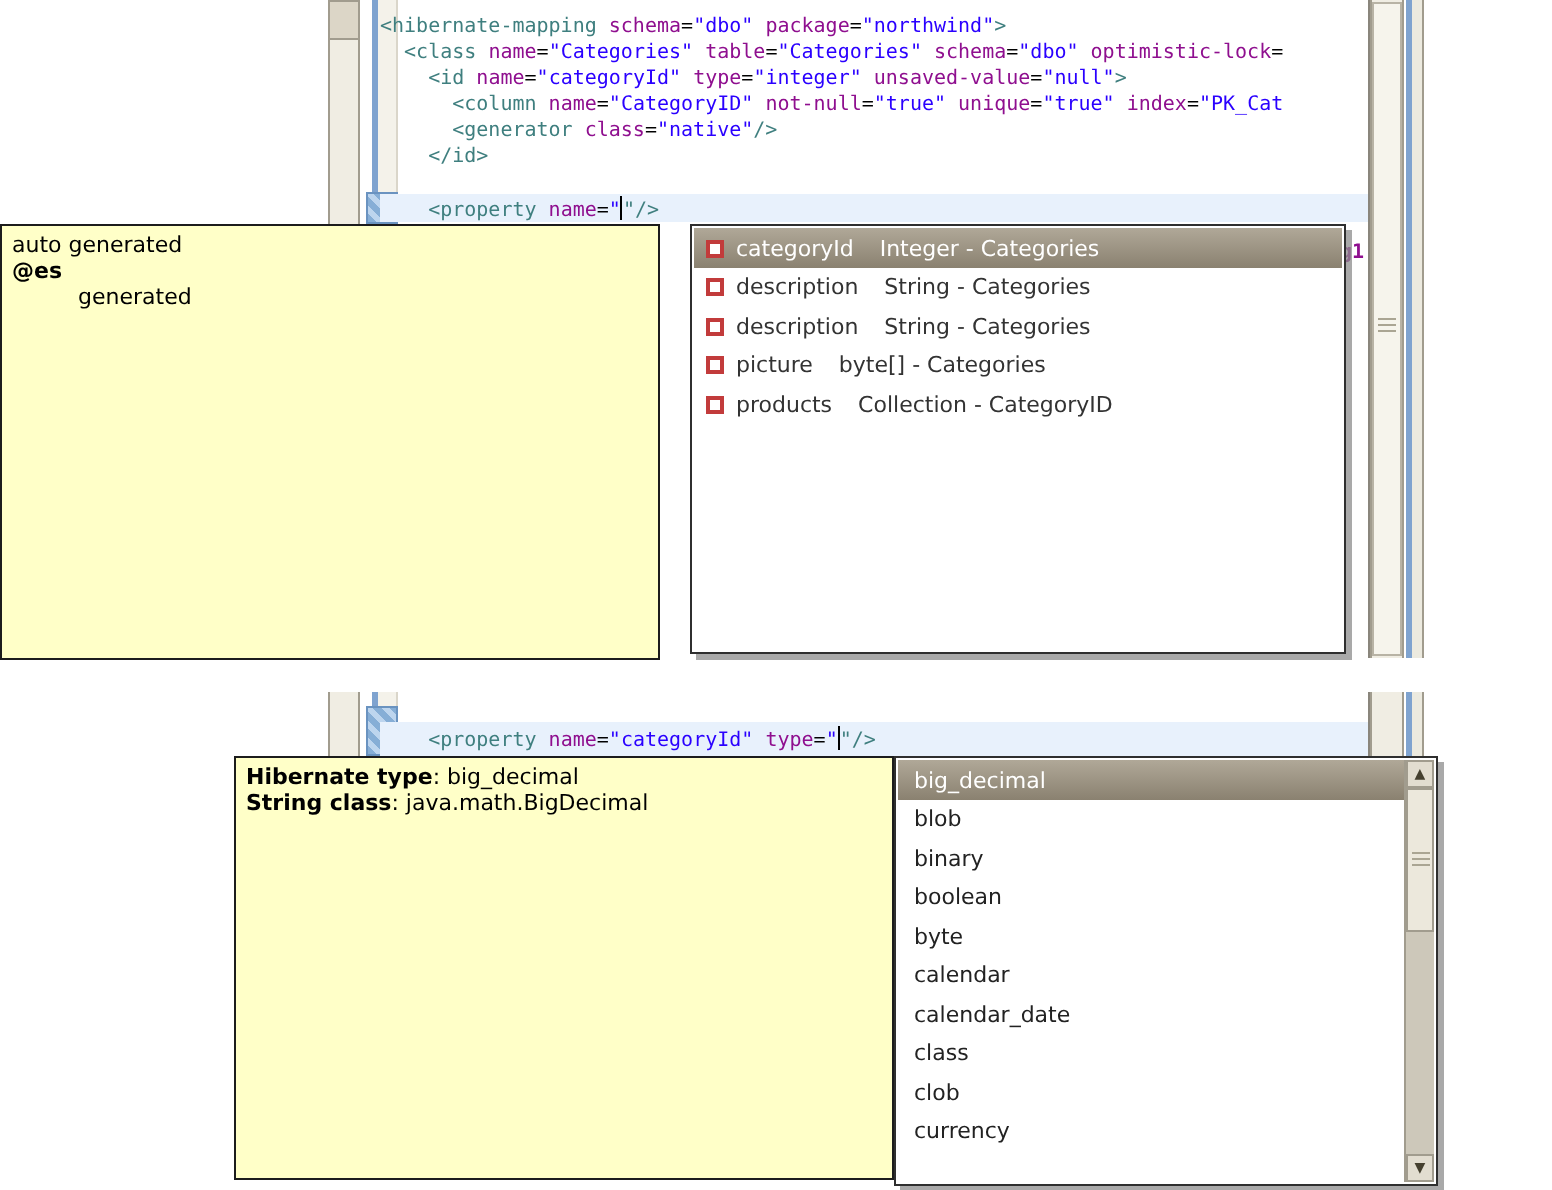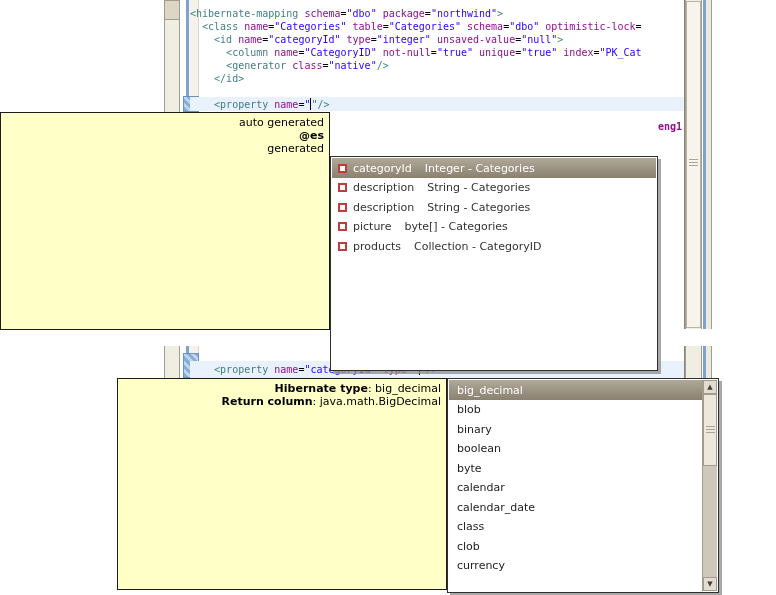--- a/index.html
+++ b/index.html
@@ -26,21 +26,21 @@
   .tag{color:#3f7f7f;}
   .attr{color:#8f0f8f;}
   .val{color:#2a00ff;}
   .eq{color:#000000;}
   .cursor{display:inline-block;width:1px;height:12px;background:#000;vertical-align:-2px;}
   .cur-line{background:#e8f1fc;}
   .stray{font-family:"DejaVu Sans Mono","Liberation Mono",monospace;font-size:10px;font-weight:bold;color:#8f0f8f;}
 
   
   .tooltip{background:#ffffc8;border:1px solid #1c1c1c;box-sizing:border-box;
-           font-size:11px;line-height:13px;color:#000;padding:3px 5px;z-index:5;text-align:right;}
+           font-size:11px;line-height:13px;color:#000;padding:3px 5px;z-index:5;}
   .tt-indent{padding-left:33px;}
   .bold{font-weight:bold;}
 
   
   .popup{background:#ffffff;border:1px solid #2f2f2f;box-sizing:border-box;z-index:6;
          box-shadow:3px 3px 0 rgba(140,140,140,0.75);}
   .rows{position:absolute;overflow:hidden;}
   .row{height:19.5px;display:flex;align-items:center;font-size:11px;color:#333;padding-left:6px;box-sizing:border-box;}
   .row.sel{background:linear-gradient(#b0a898,#8a8170);color:#fff;height:20px;}
   .row .nm{margin-left:6px;}
@@ -79,21 +79,21 @@
   <div class="abs grip" style="left:689px;top:159px;width:9px;height:8px;"></div>
   <div class="abs vline-blue" style="left:703px;top:0;width:3px;height:329px;"></div>
   <div class="abs beige2" style="left:706px;top:0;width:6px;height:329px;"></div>
 
   <div class="abs tooltip" style="left:0;top:112px;width:330px;height:218px;">
     <div>auto generated</div>
     <div class="bold">@es</div>
     <div class="tt-indent">generated</div>
   </div>
 
-  <div class="abs popup" style="left:330px;top:112px;width:328px;height:215px;margin-top:44px;">
+  <div class="abs popup" style="left:345px;top:112px;width:328px;height:215px;">
     <div class="rows" id="top-popup-rows" style="left:1px;top:1px;right:1px;bottom:1px;">
         <div class="row sel">
           <span class="field-icon"></span>
           <span class="nm">categoryId</span>
           <span class="dt">Integer - Categories</span>
         </div>
         <div class="row">
           <span class="field-icon"></span>
           <span class="nm">description</span>
           <span class="dt">String - Categories</span>
@@ -127,21 +127,21 @@
   <div class="abs edge-dark" style="left:684px;top:346px;width:1px;height:32px;"></div>
   <div class="abs sb-track" style="left:685px;top:346px;width:17px;height:32px;"></div>
   <div class="abs vline-blue" style="left:703px;top:346px;width:3px;height:32px;"></div>
   <div class="abs beige2" style="left:706px;top:346px;width:6px;height:32px;"></div>
 
   <div class="abs tooltip" style="left:117px;top:378px;width:330px;height:212px;">
     <div>
       <span class="bold">Hibernate type</span><span>: big_decimal</span>
     </div>
     <div>
-      <span class="bold">Return column</span><span>: java.math.BigDecimal</span>
+      <span class="bold">String class</span><span>: java.math.BigDecimal</span>
     </div>
   </div>
 
   <div class="abs popup" style="left:447px;top:378px;width:272px;height:215px;">
     <div class="rows" id="bottom-popup-rows" style="left:1px;top:1px;right:16px;bottom:1px;">
         <div class="row2 sel">big_decimal</div>
         <div class="row2">blob</div>
         <div class="row2">binary</div>
         <div class="row2">boolean</div>
         <div class="row2">byte</div>

